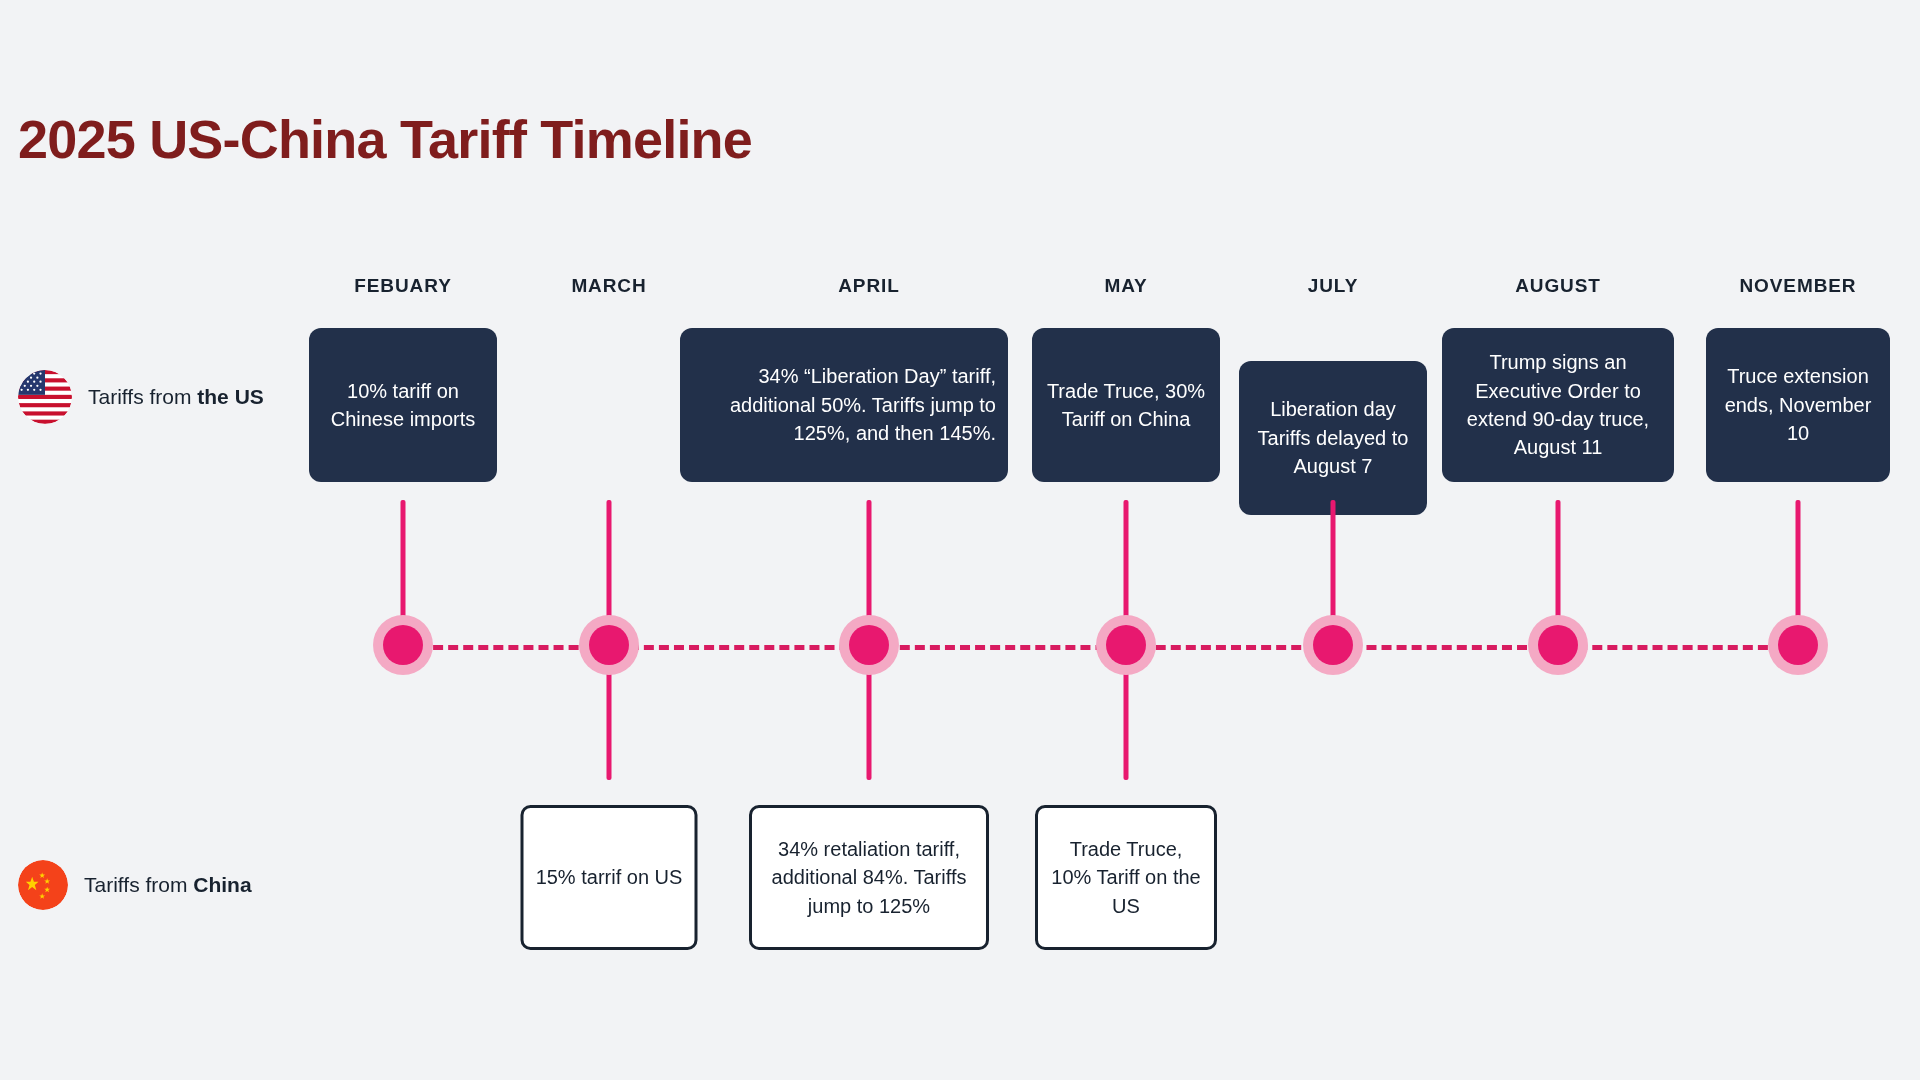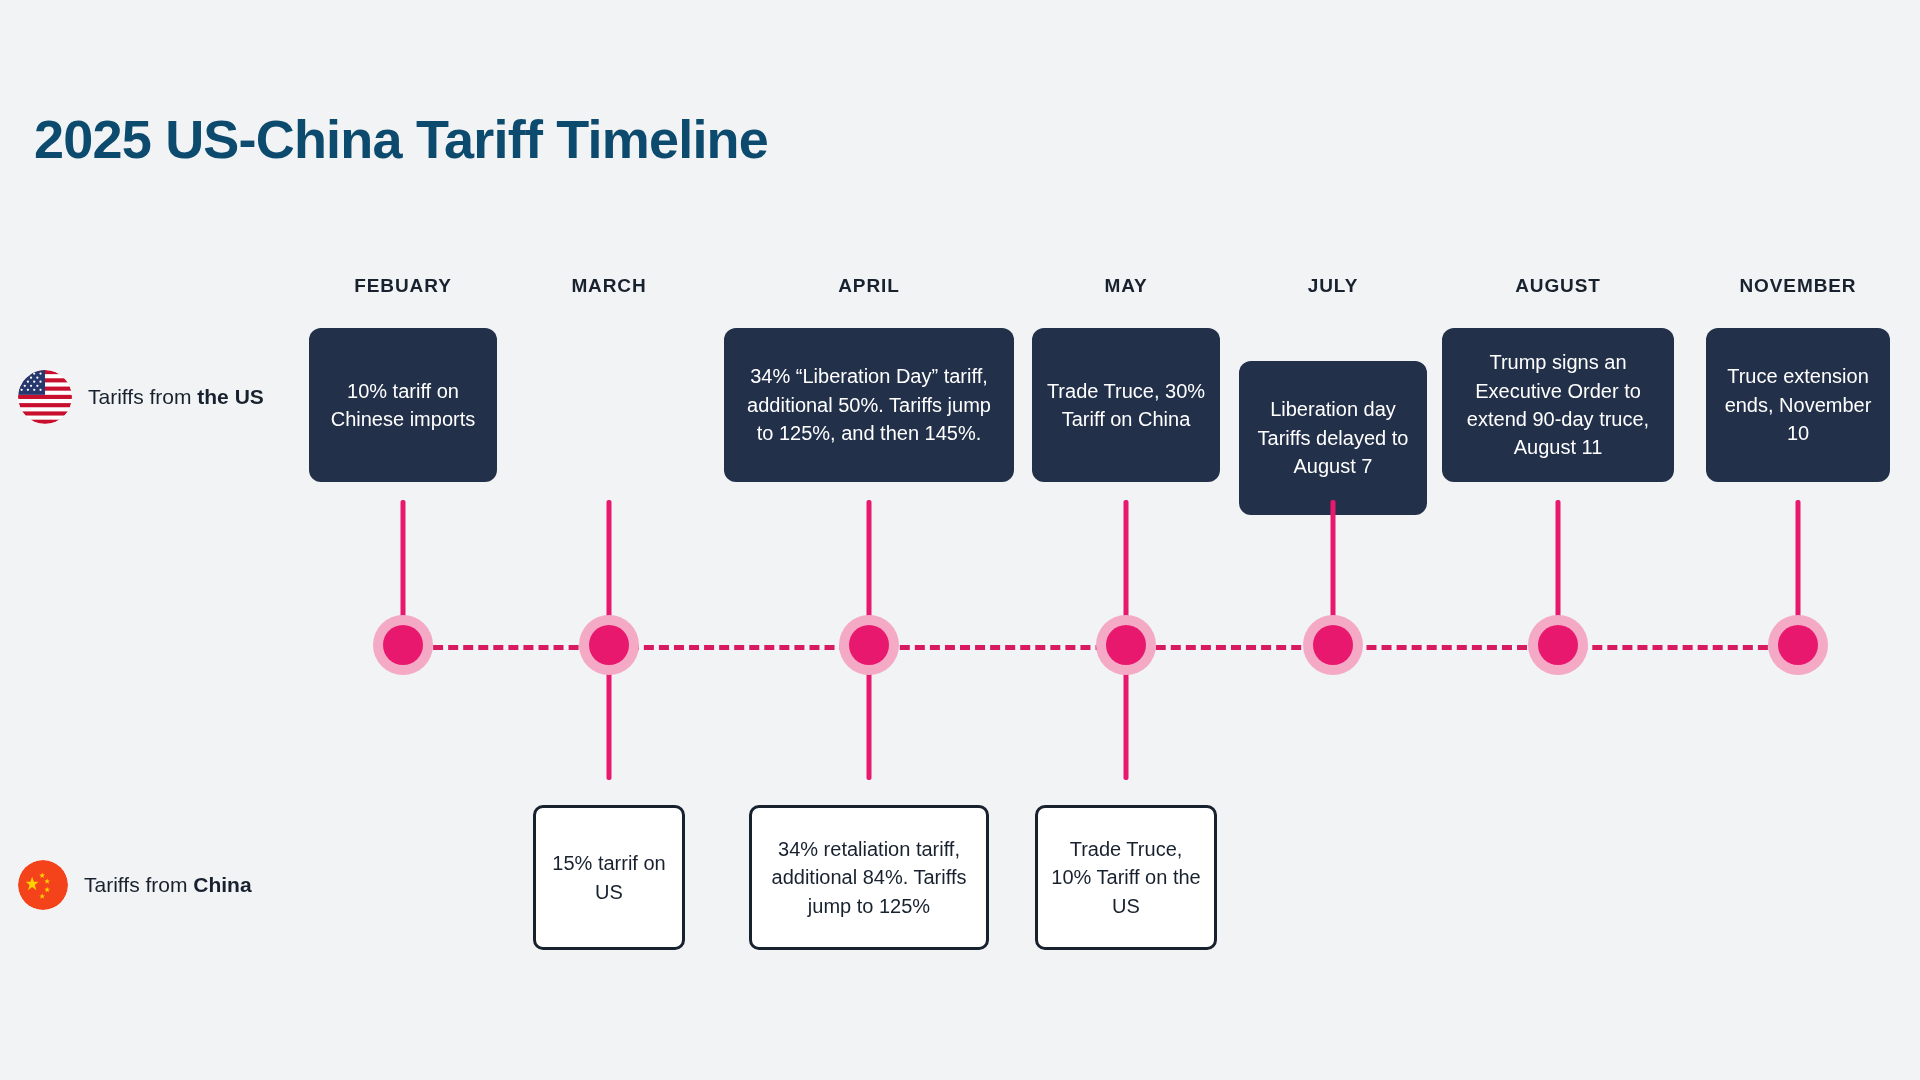--- a/index.html
+++ b/index.html
@@ -14,26 +14,26 @@
   body {
     background: #f2f3f5;
     font-family: "Liberation Sans", "DejaVu Sans", sans-serif;
     color: #1b2a41;
     position: relative;
   }
 
   
   .page-title {
     position: absolute;
-    left: 34px;
+    left: 18px;
     top: 108px;
     font-size: 54px;
     font-weight: 700;
     letter-spacing: -0.8px;
-    color: #0c4a6e;
+    color: #7f1d1d;
     white-space: nowrap;
   }
 
   
   .timeline-stage {
     position: absolute;
     left: 0;
     top: 0;
     width: 1920px;
     height: 1080px;
@@ -231,23 +231,23 @@
     <div class="stem" style="left: 403px; top: 500px; height: 145px;"></div>
     <div class="node" style="left: 403px;">
       <div class="node-core"></div>
     </div>
     <div class="month-label" style="left: 609px;">MARCH</div>
     <div class="stem" style="left: 609px; top: 500px; height: 145px;"></div>
     <div class="stem" style="left: 609px; top: 645px; height: 135px;"></div>
     <div class="node" style="left: 609px;">
       <div class="node-core"></div>
     </div>
-    <div class="card china" style="left: 609px; width: 152px;">15% tarrif on US</div>
+    <div class="card china" style="left: 609px; width: 177px;">15% tarrif on US</div>
     <div class="month-label" style="left: 869px;">APRIL</div>
-    <div class="card us" style="left: 869px; width: 290px;">34% “Liberation Day” tariff, additional 50%. Tariffs jump to 125%, and then 145%.</div>
+    <div class="card us" style="left: 844px; width: 328px; text-align: right;">34% “Liberation Day” tariff, additional 50%. Tariffs jump to 125%, and then 145%.</div>
     <div class="stem" style="left: 869px; top: 500px; height: 145px;"></div>
     <div class="stem" style="left: 869px; top: 645px; height: 135px;"></div>
     <div class="node" style="left: 869px;">
       <div class="node-core"></div>
     </div>
     <div class="card china" style="left: 869px; width: 240px;">34% retaliation tariff, additional 84%. Tariffs jump to 125%</div>
     <div class="month-label" style="left: 1126px;">MAY</div>
     <div class="card us" style="left: 1126px; width: 188px;">Trade Truce, 30% Tariff on China</div>
     <div class="stem" style="left: 1126px; top: 500px; height: 145px;"></div>
     <div class="stem" style="left: 1126px; top: 645px; height: 135px;"></div>

